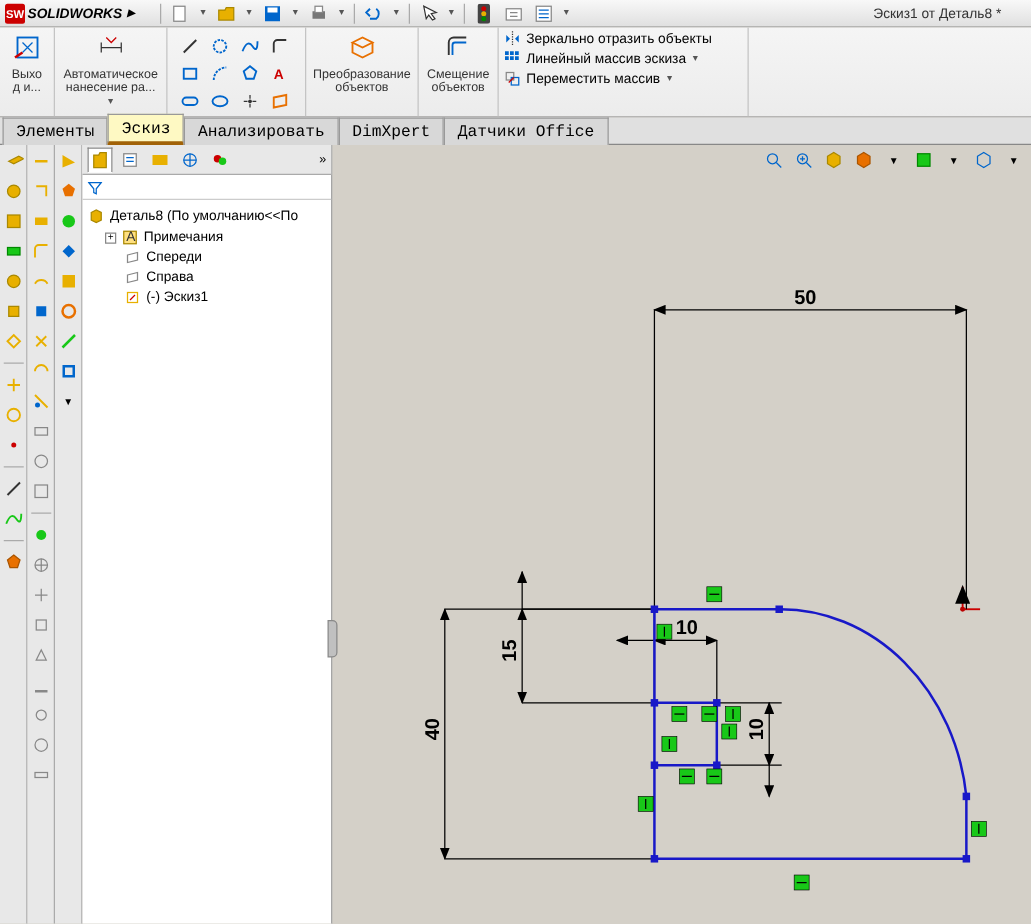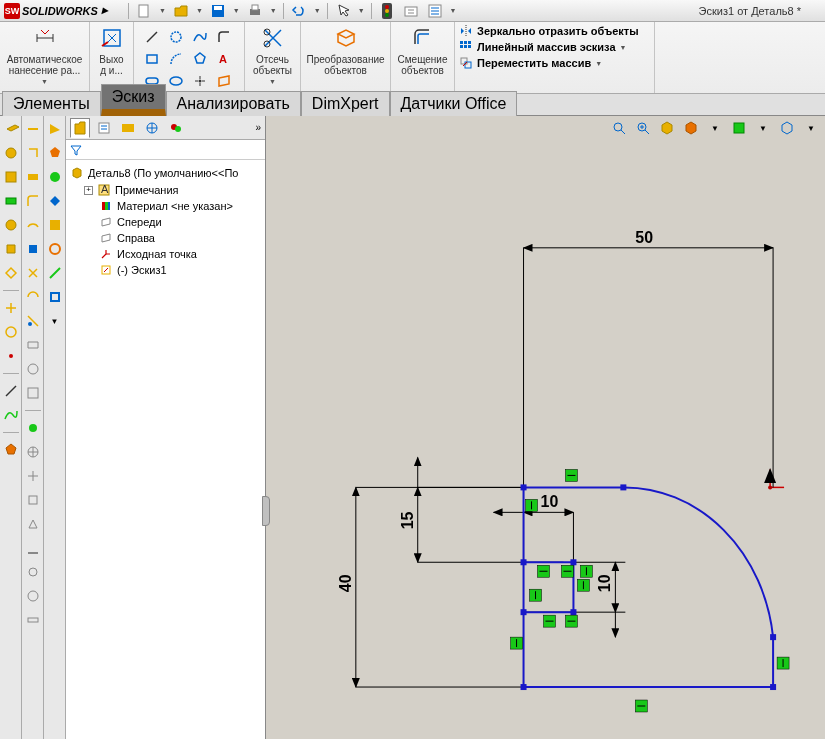--- a/index.html
+++ b/index.html
@@ -15,28 +15,28 @@
   .doc-title { margin-left: auto; margin-right: 20px; color: #333; }
   
   
   .ribbon { height: 72px; background: linear-gradient(to bottom, #f5f5f5, #ececec); display: flex; border-bottom: 1px solid #aaa; }
   .rgroup { border-right: 1px solid #c4c4c4; padding: 2px 8px; display: flex; flex-direction: column; align-items: center; justify-content: flex-start; }
   .rgroup-big { flex-direction: column; align-items: center; gap: 2px; padding-top: 4px; }
   .rgroup-big .ricon { width: 24px; height: 24px; }
   .rgroup-label { font-size: 10px; text-align: center; line-height: 1.1; margin-top: 2px; color: #333; }
   .rgroup-grid { display: grid; grid-template-columns: repeat(4, 22px); grid-template-rows: repeat(3, 20px); gap: 2px; }
   .rgroup-grid .ricon { width: 20px; height: 18px; display: flex; align-items: center; justify-content: center; }
-  .rgroup-list { display: flex; flex-direction: column; gap: 2px; padding: 2px 4px; align-items: flex-start; font-weight: bold; }
+  .rgroup-list { display: flex; flex-direction: column; gap: 2px; padding: 2px 4px; align-items: flex-start; }
   .rgroup-list-item { display: flex; align-items: center; gap: 4px; font-size: 10px; cursor: pointer; }
   .ricon-sm { width: 14px; height: 14px; display: inline-flex; align-items: center; justify-content: center; }
   
   
   .tabs { height: 22px; background: #e0e0e0; display: flex; align-items: flex-end; padding-left: 2px; gap: 0; border-bottom: 1px solid #888; }
-  .tab { padding: 3px 10px; background: #d8d8d8; border: 1px solid #999; border-bottom: none; cursor: pointer; font-size: 16px; position: relative; top: 1px; }
-  .tab.active { background: #737373; border-bottom: 7px solid #a16207; }
+  .tab { padding: 3px 10px; background: #d8d8d8; border: 1px solid #999; border-bottom: none; cursor: pointer; font-size: 13px; position: relative; top: 1px; font-family: Liberation Mono, monospace; }
+  .tab.active { background: #fef9c3; border-bottom: 3px solid #a16207; }
   
   
   .main { display: flex; height: calc(739px - 22px - 72px - 22px); position: relative; }
   
   
   .ltoolbar { width: 22px; background: #e8e8e8; border-right: 1px solid #aaa; display: flex; flex-direction: column; padding: 4px 0; gap: 6px; align-items: center; }
   .ltoolbar .tb { width: 18px; height: 18px; cursor: pointer; display: flex; align-items: center; justify-content: center; }
   .ltoolbar-sep { height: 1px; background: #aaa; width: 16px; margin: 2px 0; }
   
   
@@ -146,38 +146,38 @@
           <rect x="2" y="2" width="12" height="12" fill="#fff" stroke="#888"></rect>
           <path d="M4 5h8M4 8h8M4 11h8" stroke="#06c"></path>
         </svg>
       </div>
     <span style="font-size:7px;color:#555">▼</span>
   </div>
   <div class="doc-title">Эскиз1 от Деталь8 *</div>
 </div>
 
 <div class="ribbon">
+  <div class="rgroup rgroup-big" style="width:44px">
+    <svg class="ricon" width="24" height="24">
+        <rect x="4" y="4" width="16" height="16" fill="none" stroke="#06c" stroke-width="1.5"></rect>
+        <path d="M8 8l8 8M8 16l8-8" stroke="#06c"></path>
+        <path d="M2 20l6-4" stroke="#c00" stroke-width="2"></path>
+      </svg>
+    <div class="rgroup-label" style="white-space:pre-line">Выхо
+д и...</div>
+  </div>
   <div class="rgroup rgroup-big" style="width:90px">
     <svg class="ricon" width="24" height="24">
         <path d="M4 12h16M4 8v8M20 8v8" stroke="#333"></path>
         <path d="M8 4l4 4 4-4" stroke="#c00" fill="none"></path>
       </svg>
     <div class="rgroup-label" style="white-space:pre-line">Автоматическое
 нанесение ра...</div>
     <span style="font-size:7px;color:#555">▼</span>
   </div>
-  <div class="rgroup rgroup-big" style="width:44px">
-    <svg class="ricon" width="24" height="24">
-        <rect x="4" y="4" width="16" height="16" fill="none" stroke="#06c" stroke-width="1.5"></rect>
-        <path d="M8 8l8 8M8 16l8-8" stroke="#06c"></path>
-        <path d="M2 20l6-4" stroke="#c00" stroke-width="2"></path>
-      </svg>
-    <div class="rgroup-label" style="white-space:pre-line">Выхо
-д и...</div>
-  </div>
   <div class="rgroup" style="padding-top:6px">
     <div class="rgroup-grid">
       <div class="ricon">
           <svg width="16" height="16">
             <path d="M3 13L13 3" stroke="#333" stroke-width="1.5"></path>
           </svg>
         </div>
       <div class="ricon">
           <svg width="16" height="16">
             <circle cx="8" cy="8" r="5" fill="none" stroke="#06c" stroke-width="1.5" stroke-dasharray="2 1"></circle>
@@ -228,30 +228,20 @@
             <circle cx="8" cy="8" r="1.5" fill="#333"></circle>
             <path d="M8 3v3M8 10v3M3 8h3M10 8h3" stroke="#333"></path>
           </svg>
         </div>
       <div class="ricon">
           <svg width="16" height="16">
             <path d="M3 5l10-2v8l-10 2z" fill="none" stroke="#e87000" stroke-width="1.5"></path>
           </svg>
         </div>
     </div>
-  </div>
-  <div class="rgroup rgroup-big" style="width:56px">
-    <svg class="ricon" width="24" height="24">
-        <path d="M4 4l16 16M4 20l16-16" stroke="#06c" stroke-width="1.5"></path>
-        <circle cx="6" cy="6" r="3" fill="none" stroke="#333"></circle>
-        <circle cx="6" cy="18" r="3" fill="none" stroke="#333"></circle>
-      </svg>
-    <div class="rgroup-label" style="white-space:pre-line">Отсечь
-объекты</div>
-    <span style="font-size:7px;color:#555">▼</span>
   </div>
   <div class="rgroup rgroup-big" style="width:90px">
     <svg class="ricon" width="24" height="24">
         <path d="M4 8l8-4 8 4-8 4z" fill="none" stroke="#e87000" stroke-width="1.5"></path>
         <path d="M4 8v8l8 4 8-4V8" fill="none" stroke="#e87000" stroke-width="1.5"></path>
       </svg>
     <div class="rgroup-label" style="white-space:pre-line">Преобразование
 объектов</div>
   </div>
   <div class="rgroup rgroup-big" style="width:64px">
@@ -587,31 +577,20 @@
       <div class="tree-children">
         <div class="tree-item">
             <span class="tree-expander">+</span>
             <span class="tree-icon">
               <svg width="12" height="12">
                 <rect x="1" y="1" width="10" height="10" fill="#ffe080" stroke="#a80"></rect>
                 <text x="3" y="9" font-size="8" fill="#333">A</text>
               </svg>
             </span>
             <span>Примечания</span>
-          </div>
-        <div class="tree-item">
-            <span style="width:11px"></span>
-            <span class="tree-icon">
-              <svg width="12" height="12">
-                <rect x="2" y="2" width="3" height="8" fill="#c00"></rect>
-                <rect x="5" y="2" width="3" height="8" fill="#18c818"></rect>
-                <rect x="8" y="2" width="2" height="8" fill="#06c"></rect>
-              </svg>
-            </span>
-            <span>Материал &lt;не указан&gt;</span>
           </div>
         <div class="tree-item">
             <span style="width:11px"></span>
             <span class="tree-icon">
               <svg width="12" height="12">
                 <path d="M2 4l8-2v6l-8 2z" fill="none" stroke="#888"></path>
               </svg>
             </span>
             <span>Спереди</span>
           </div>
@@ -621,29 +600,20 @@
               <svg width="12" height="12">
                 <path d="M2 4l8-2v6l-8 2z" fill="none" stroke="#888"></path>
               </svg>
             </span>
             <span>Справа</span>
           </div>
         <div class="tree-item">
             <span style="width:11px"></span>
             <span class="tree-icon">
               <svg width="12" height="12">
-                <path d="M2 10L6 6M6 6v-4M6 6h4" stroke="#c00" stroke-width="1.2"></path>
-              </svg>
-            </span>
-            <span>Исходная точка</span>
-          </div>
-        <div class="tree-item">
-            <span style="width:11px"></span>
-            <span class="tree-icon">
-              <svg width="12" height="12">
                 <rect x="2" y="2" width="8" height="8" fill="none" stroke="#e8b000"></rect>
                 <path d="M4 8l4-4" stroke="#c00"></path>
               </svg>
             </span>
             <span>(-) Эскиз1</span>
           </div>
       </div>
     </div>
   </div>
 

